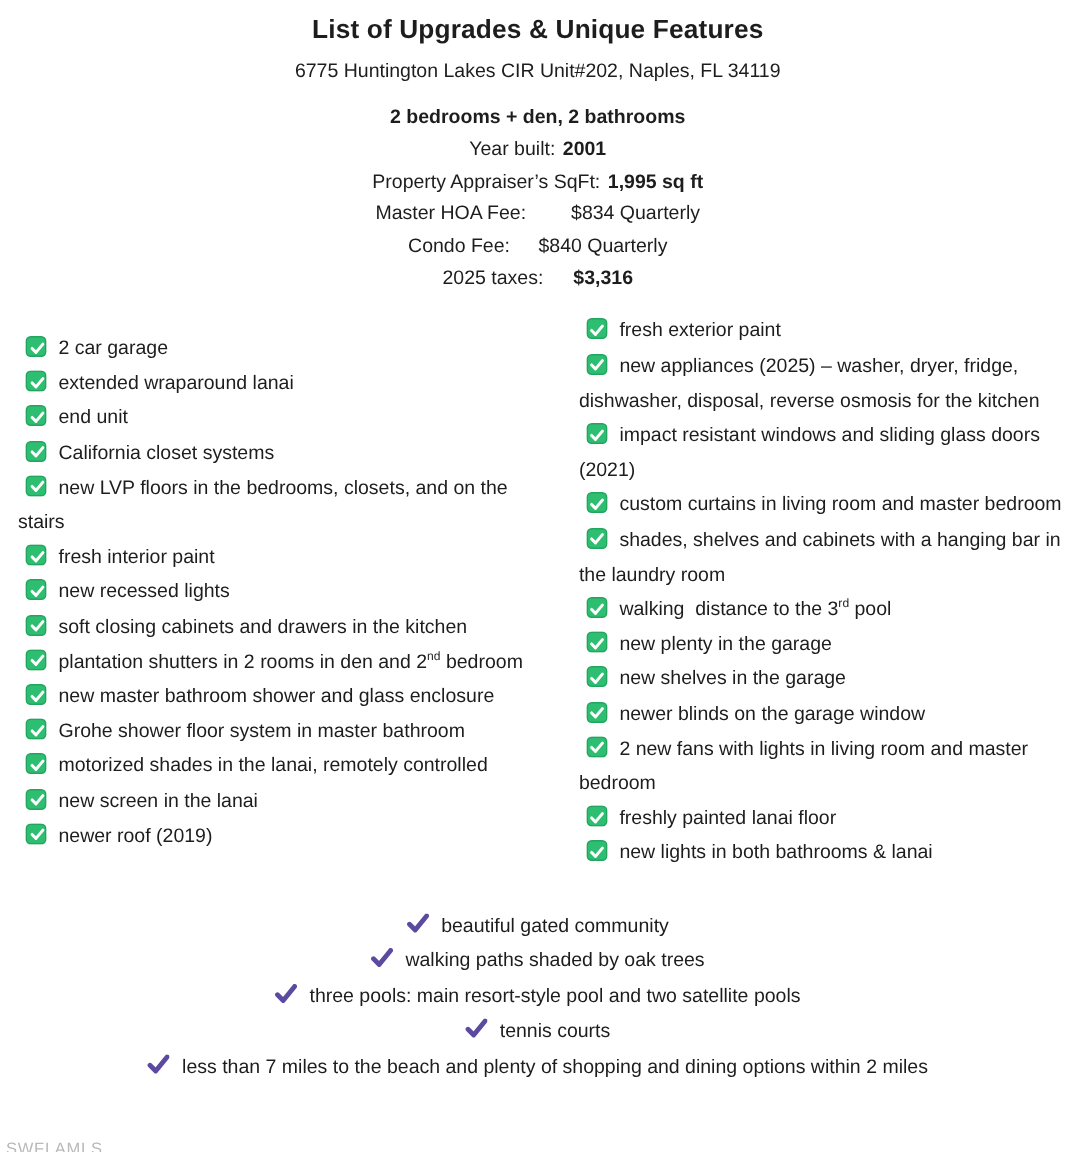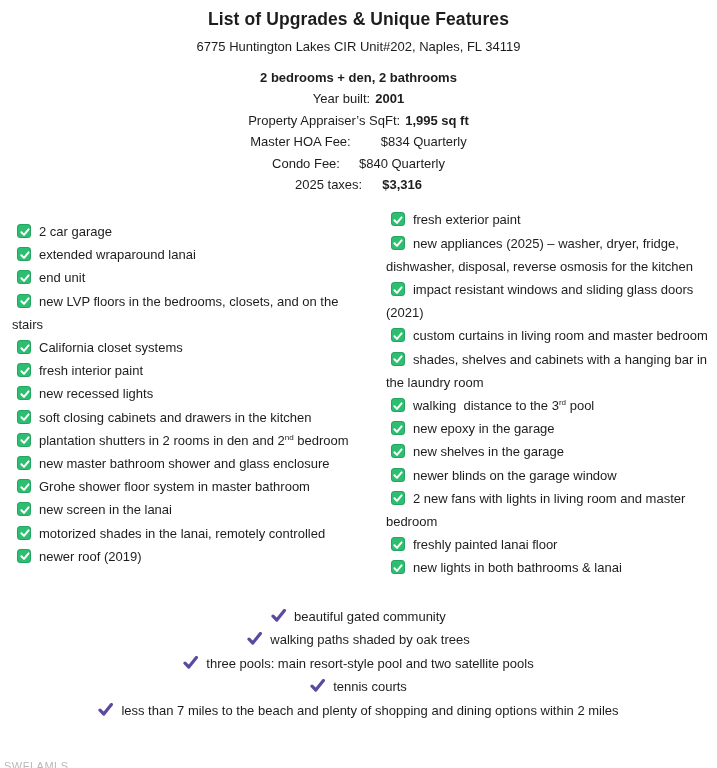--- a/index.html
+++ b/index.html
@@ -125,32 +125,32 @@
 
   <div class="item">
     <span class="checkbox"><svg viewBox="0 0 12 12">
               <path d="M2.4 6.3 L5 8.9 L9.6 3.4" fill="none" stroke="#ffffff" stroke-width="2" stroke-linecap="round" stroke-linejoin="round"></path>
             </svg></span><span class="item-text">end unit</span>
   </div>
 
   <div class="item">
     <span class="checkbox"><svg viewBox="0 0 12 12">
               <path d="M2.4 6.3 L5 8.9 L9.6 3.4" fill="none" stroke="#ffffff" stroke-width="2" stroke-linecap="round" stroke-linejoin="round"></path>
+            </svg></span><span class="item-text">California closet systems</span>
+  </div>
+
+  <div class="item">
+    <span class="checkbox"><svg viewBox="0 0 12 12">
+              <path d="M2.4 6.3 L5 8.9 L9.6 3.4" fill="none" stroke="#ffffff" stroke-width="2" stroke-linecap="round" stroke-linejoin="round"></path>
             </svg></span><span class="item-text">new LVP floors in the bedrooms, closets, and on the stairs</span>
   </div>
 
   <div class="item">
     <span class="checkbox"><svg viewBox="0 0 12 12">
               <path d="M2.4 6.3 L5 8.9 L9.6 3.4" fill="none" stroke="#ffffff" stroke-width="2" stroke-linecap="round" stroke-linejoin="round"></path>
-            </svg></span><span class="item-text">California closet systems</span>
-  </div>
-
-  <div class="item">
-    <span class="checkbox"><svg viewBox="0 0 12 12">
-              <path d="M2.4 6.3 L5 8.9 L9.6 3.4" fill="none" stroke="#ffffff" stroke-width="2" stroke-linecap="round" stroke-linejoin="round"></path>
             </svg></span><span class="item-text">fresh interior paint</span>
   </div>
 
   <div class="item">
     <span class="checkbox"><svg viewBox="0 0 12 12">
               <path d="M2.4 6.3 L5 8.9 L9.6 3.4" fill="none" stroke="#ffffff" stroke-width="2" stroke-linecap="round" stroke-linejoin="round"></path>
             </svg></span><span class="item-text">new recessed lights</span>
   </div>
 
   <div class="item">
@@ -173,27 +173,27 @@
 
   <div class="item">
     <span class="checkbox"><svg viewBox="0 0 12 12">
               <path d="M2.4 6.3 L5 8.9 L9.6 3.4" fill="none" stroke="#ffffff" stroke-width="2" stroke-linecap="round" stroke-linejoin="round"></path>
             </svg></span><span class="item-text">Grohe shower floor system in master bathroom</span>
   </div>
 
   <div class="item">
     <span class="checkbox"><svg viewBox="0 0 12 12">
               <path d="M2.4 6.3 L5 8.9 L9.6 3.4" fill="none" stroke="#ffffff" stroke-width="2" stroke-linecap="round" stroke-linejoin="round"></path>
+            </svg></span><span class="item-text">motorized shades in the lanai, remotely controlled</span>
+  </div>
+
+  <div class="item">
+    <span class="checkbox"><svg viewBox="0 0 12 12">
+              <path d="M2.4 6.3 L5 8.9 L9.6 3.4" fill="none" stroke="#ffffff" stroke-width="2" stroke-linecap="round" stroke-linejoin="round"></path>
             </svg></span><span class="item-text">new screen in the lanai</span>
-  </div>
-
-  <div class="item">
-    <span class="checkbox"><svg viewBox="0 0 12 12">
-              <path d="M2.4 6.3 L5 8.9 L9.6 3.4" fill="none" stroke="#ffffff" stroke-width="2" stroke-linecap="round" stroke-linejoin="round"></path>
-            </svg></span><span class="item-text">motorized shades in the lanai, remotely controlled</span>
   </div>
 
   <div class="item">
     <span class="checkbox"><svg viewBox="0 0 12 12">
               <path d="M2.4 6.3 L5 8.9 L9.6 3.4" fill="none" stroke="#ffffff" stroke-width="2" stroke-linecap="round" stroke-linejoin="round"></path>
             </svg></span><span class="item-text">newer roof (2019)</span>
   </div>
 </div>
     <div class="col col-right">
   <div class="item">
@@ -228,21 +228,21 @@
 
   <div class="item">
     <span class="checkbox"><svg viewBox="0 0 12 12">
               <path d="M2.4 6.3 L5 8.9 L9.6 3.4" fill="none" stroke="#ffffff" stroke-width="2" stroke-linecap="round" stroke-linejoin="round"></path>
             </svg></span><span class="item-text">walking &nbsp;distance to the 3<sup>rd</sup> pool</span>
   </div>
 
   <div class="item">
     <span class="checkbox"><svg viewBox="0 0 12 12">
               <path d="M2.4 6.3 L5 8.9 L9.6 3.4" fill="none" stroke="#ffffff" stroke-width="2" stroke-linecap="round" stroke-linejoin="round"></path>
-            </svg></span><span class="item-text">new epoxy in the garage</span>
+            </svg></span><span class="item-text">new plenty in the garage</span>
   </div>
 
   <div class="item">
     <span class="checkbox"><svg viewBox="0 0 12 12">
               <path d="M2.4 6.3 L5 8.9 L9.6 3.4" fill="none" stroke="#ffffff" stroke-width="2" stroke-linecap="round" stroke-linejoin="round"></path>
             </svg></span><span class="item-text">new shelves in the garage</span>
   </div>
 
   <div class="item">
     <span class="checkbox"><svg viewBox="0 0 12 12">

